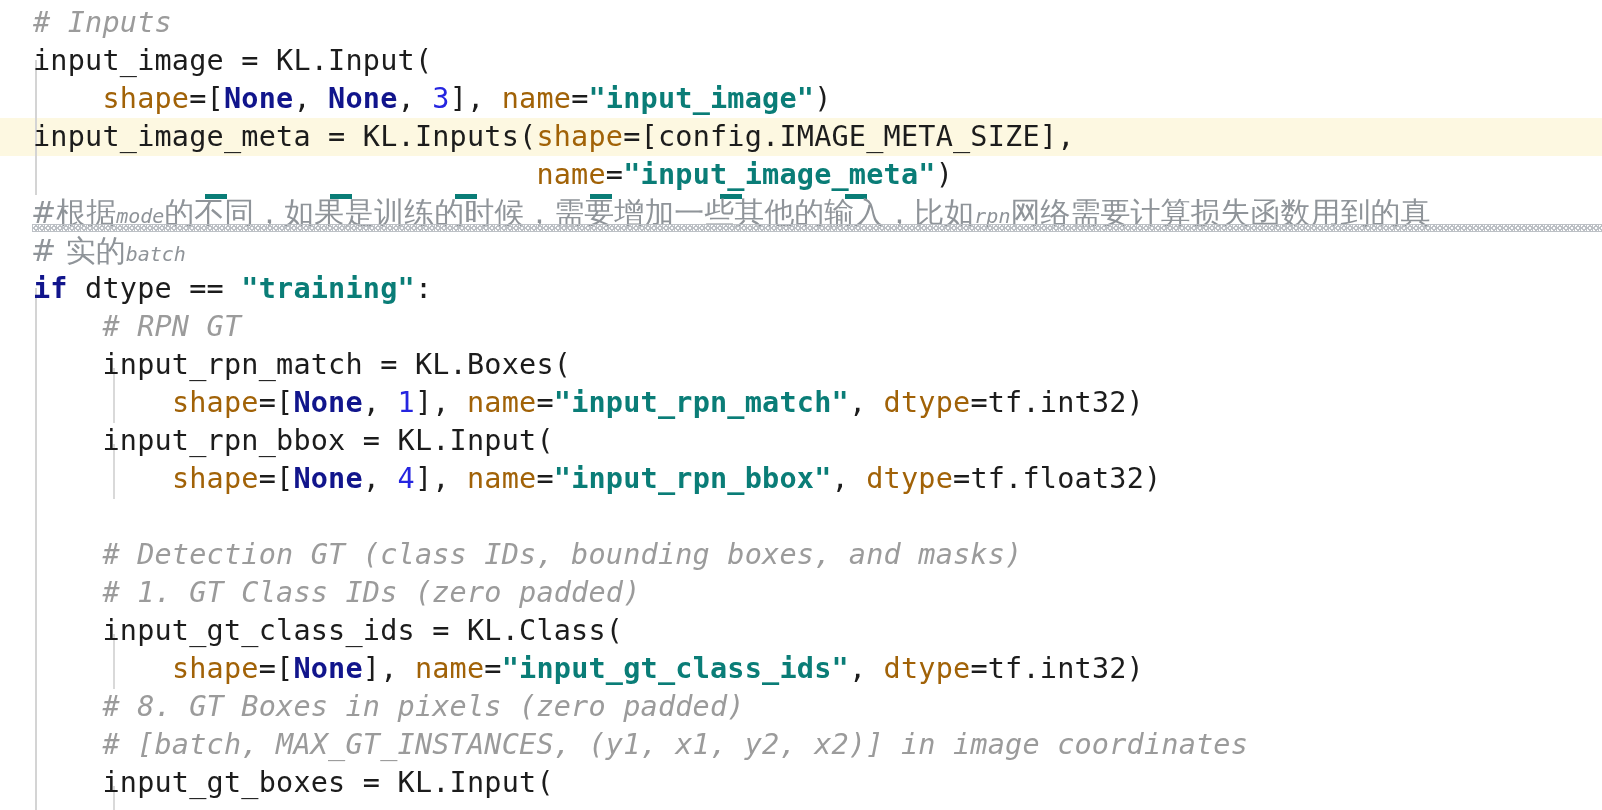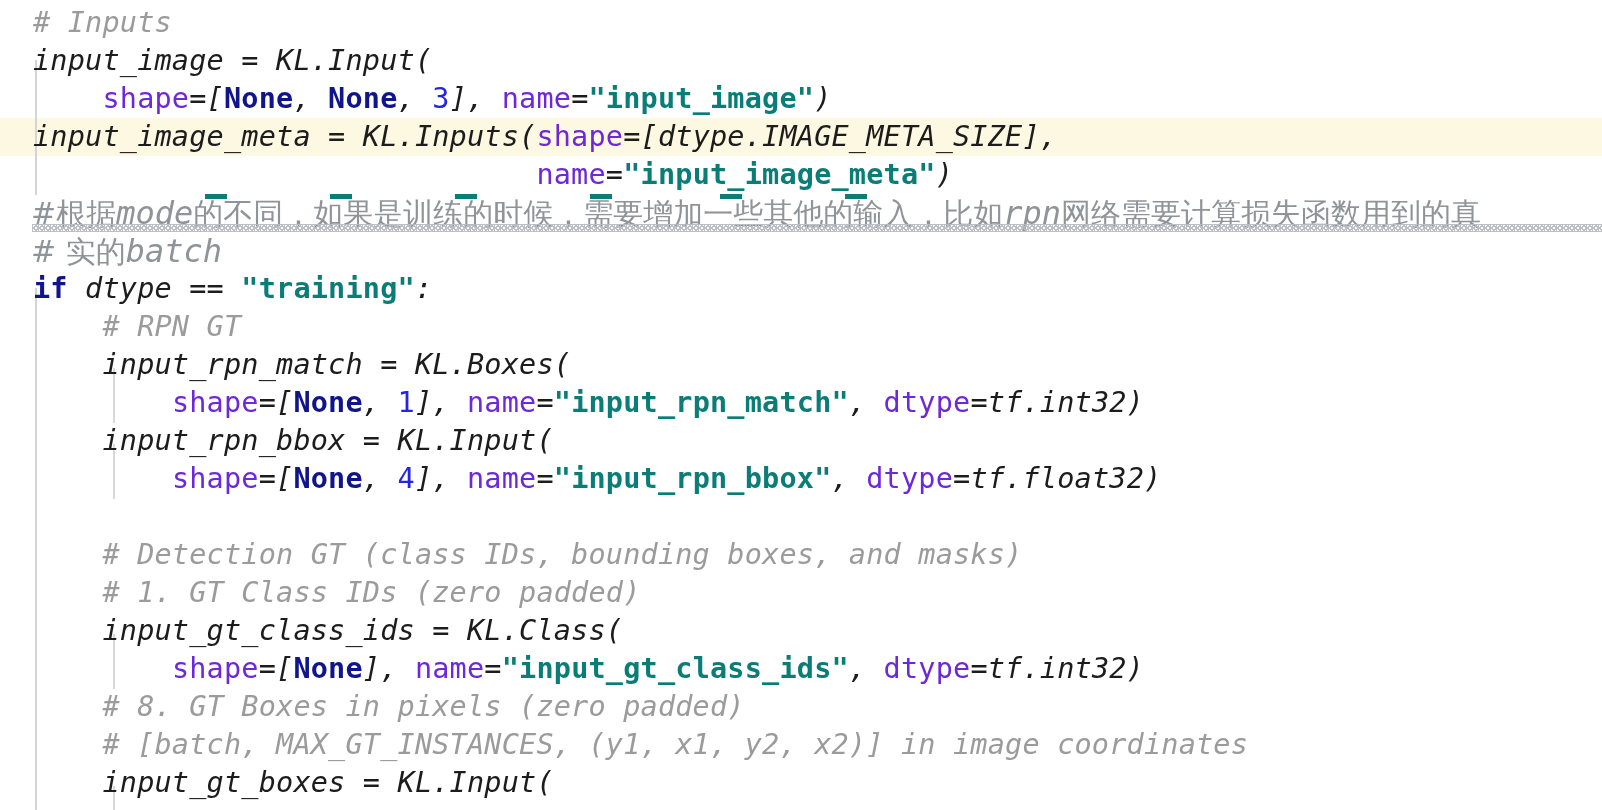--- a/index.html
+++ b/index.html
@@ -49,44 +49,44 @@
     height: 38px;
     line-height: 38px;
     white-space: pre;
     font-size: 28.5px;
     letter-spacing: 0.2px;
     color: #202020;
   }
   .code-line > span { white-space: pre; }
 
   
-  .tok-plain    { color: #1c1c1c; font-style: italic; }
+  .tok-plain    { color: #1c1c1c; }
   .tok-comment  { color: #9b9b9b; font-style: italic; }
   .tok-kw       { color: #11158c; font-weight: bold; }
   .tok-const    { color: #11158c; font-weight: bold; }
   .tok-num      { color: #2525e0; }
-  .tok-kwarg    { color: #6d28d9; }
+  .tok-kwarg    { color: #a16207; }
   .tok-str      { color: #0a7d77; font-weight: bold; }
 
   
   .cjk-line {
     position: absolute;
     left: 0;
     width: 1602px;
     height: 38px;
     line-height: 38px;
     white-space: pre;
     font-size: 30px;
     color: #8f9499;
     font-family: "DejaVu Sans", "Liberation Sans", sans-serif;
   }
   .cjk-line .mono-it {
     font-family: "DejaVu Sans Mono", "Liberation Mono", monospace;
     font-style: italic;
-    font-size: 32px;
+    font-size: 20px;
   }
   .squiggle {
     position: absolute;
     left: 32px;
     height: 8px;
     width: 1570px;
     background-image:
       repeating-linear-gradient(
         135deg,
         #b9bdc2 0px, #b9bdc2 1.6px,
@@ -123,21 +123,21 @@
     <div class="guide lvl2" style="top: 786px; height: 24px;"></div>
     <div class="bleed-tick" style="left: 205px; top: 194px;"></div>
     <div class="bleed-tick" style="left: 330px; top: 194px;"></div>
     <div class="bleed-tick" style="left: 455px; top: 194px;"></div>
     <div class="bleed-tick" style="left: 590px; top: 194px;"></div>
     <div class="bleed-tick" style="left: 720px; top: 194px;"></div>
     <div class="bleed-tick" style="left: 845px; top: 194px;"></div>
     <div class="code-line" style="top: 4px; padding-left: 33px;"><span class="tok-comment"># Inputs</span></div>
     <div class="code-line" style="top: 42px; padding-left: 33px;"><span class="tok-plain">input_image = KL.Input(</span></div>
     <div class="code-line" style="top: 80px; padding-left: 33px;"><span class="tok-plain">    </span><span class="tok-kwarg">shape</span><span class="tok-plain">=[</span><span class="tok-const">None</span><span class="tok-plain">, </span><span class="tok-const">None</span><span class="tok-plain">, </span><span class="tok-num">3</span><span class="tok-plain">], </span><span class="tok-kwarg">name</span><span class="tok-plain">=</span><span class="tok-str">"input_image"</span><span class="tok-plain">)</span></div>
-    <div class="code-line" style="top: 118px; padding-left: 33px;"><span class="tok-plain">input_image_meta = KL.Inputs(</span><span class="tok-kwarg">shape</span><span class="tok-plain">=[dtype.IMAGE_META_SIZE],</span></div>
+    <div class="code-line" style="top: 118px; padding-left: 33px;"><span class="tok-plain">input_image_meta = KL.Inputs(</span><span class="tok-kwarg">shape</span><span class="tok-plain">=[config.IMAGE_META_SIZE],</span></div>
     <div class="code-line" style="top: 156px; padding-left: 33px;"><span class="tok-plain">                             </span><span class="tok-kwarg">name</span><span class="tok-plain">=</span><span class="tok-str">"input_image_meta"</span><span class="tok-plain">)</span></div>
     <div class="cjk-line" style="top: 194px; padding-left: 31px;"><span>#根据</span><span class="mono-it">mode</span><span>的不同，如果是训练的时候，需要增加一些其他的输入，比如</span><span class="mono-it">rpn</span><span>网络需要计算损失函数用到的真</span></div>
     <div class="squiggle" style="top: 224px;"></div>
     <div class="cjk-line" style="top: 232px; padding-left: 31px;"><span># 实的</span><span class="mono-it">batch</span></div>
     <div class="code-line" style="top: 270px; padding-left: 33px;"><span class="tok-kw">if</span><span class="tok-plain"> dtype == </span><span class="tok-str">"training"</span><span class="tok-plain">:</span></div>
     <div class="code-line" style="top: 308px; padding-left: 33px;"><span class="tok-comment">    # RPN GT</span></div>
     <div class="code-line" style="top: 346px; padding-left: 33px;"><span class="tok-plain">    input_rpn_match = KL.Boxes(</span></div>
     <div class="code-line" style="top: 384px; padding-left: 33px;"><span class="tok-plain">        </span><span class="tok-kwarg">shape</span><span class="tok-plain">=[</span><span class="tok-const">None</span><span class="tok-plain">, </span><span class="tok-num">1</span><span class="tok-plain">], </span><span class="tok-kwarg">name</span><span class="tok-plain">=</span><span class="tok-str">"input_rpn_match"</span><span class="tok-plain">, </span><span class="tok-kwarg">dtype</span><span class="tok-plain">=tf.int32)</span></div>
     <div class="code-line" style="top: 422px; padding-left: 33px;"><span class="tok-plain">    input_rpn_bbox = KL.Input(</span></div>
     <div class="code-line" style="top: 460px; padding-left: 33px;"><span class="tok-plain">        </span><span class="tok-kwarg">shape</span><span class="tok-plain">=[</span><span class="tok-const">None</span><span class="tok-plain">, </span><span class="tok-num">4</span><span class="tok-plain">], </span><span class="tok-kwarg">name</span><span class="tok-plain">=</span><span class="tok-str">"input_rpn_bbox"</span><span class="tok-plain">, </span><span class="tok-kwarg">dtype</span><span class="tok-plain">=tf.float32)</span></div>

